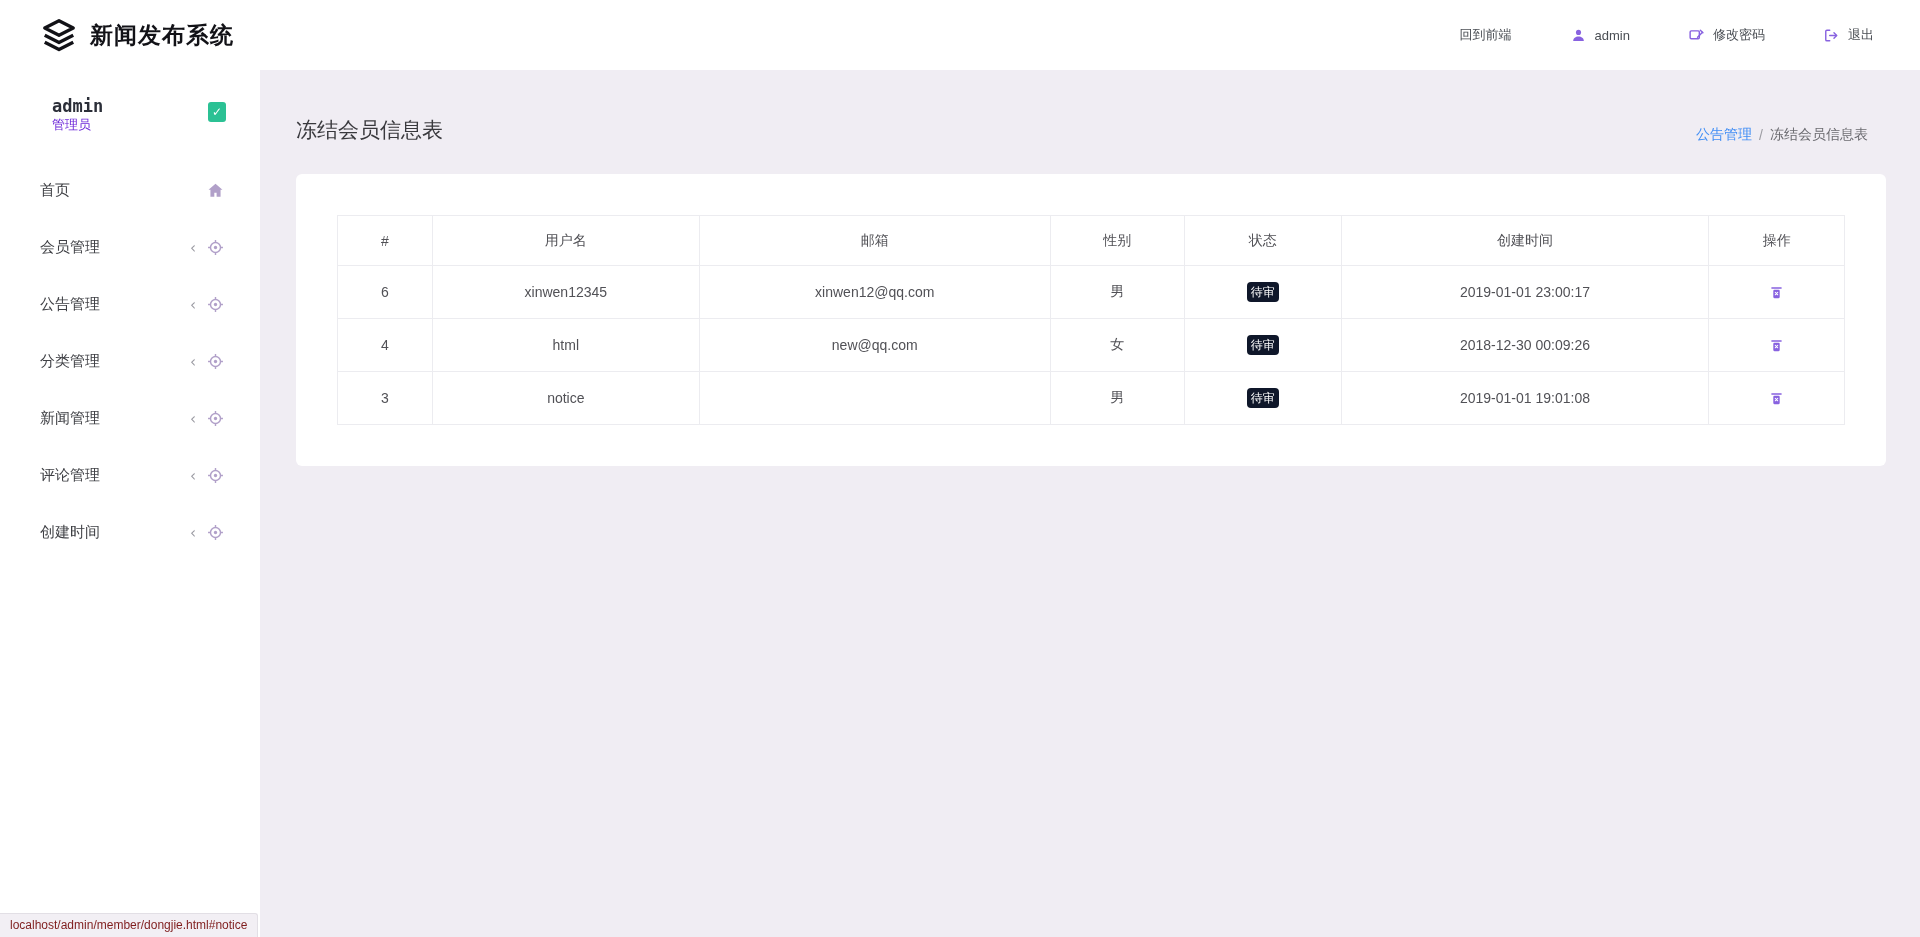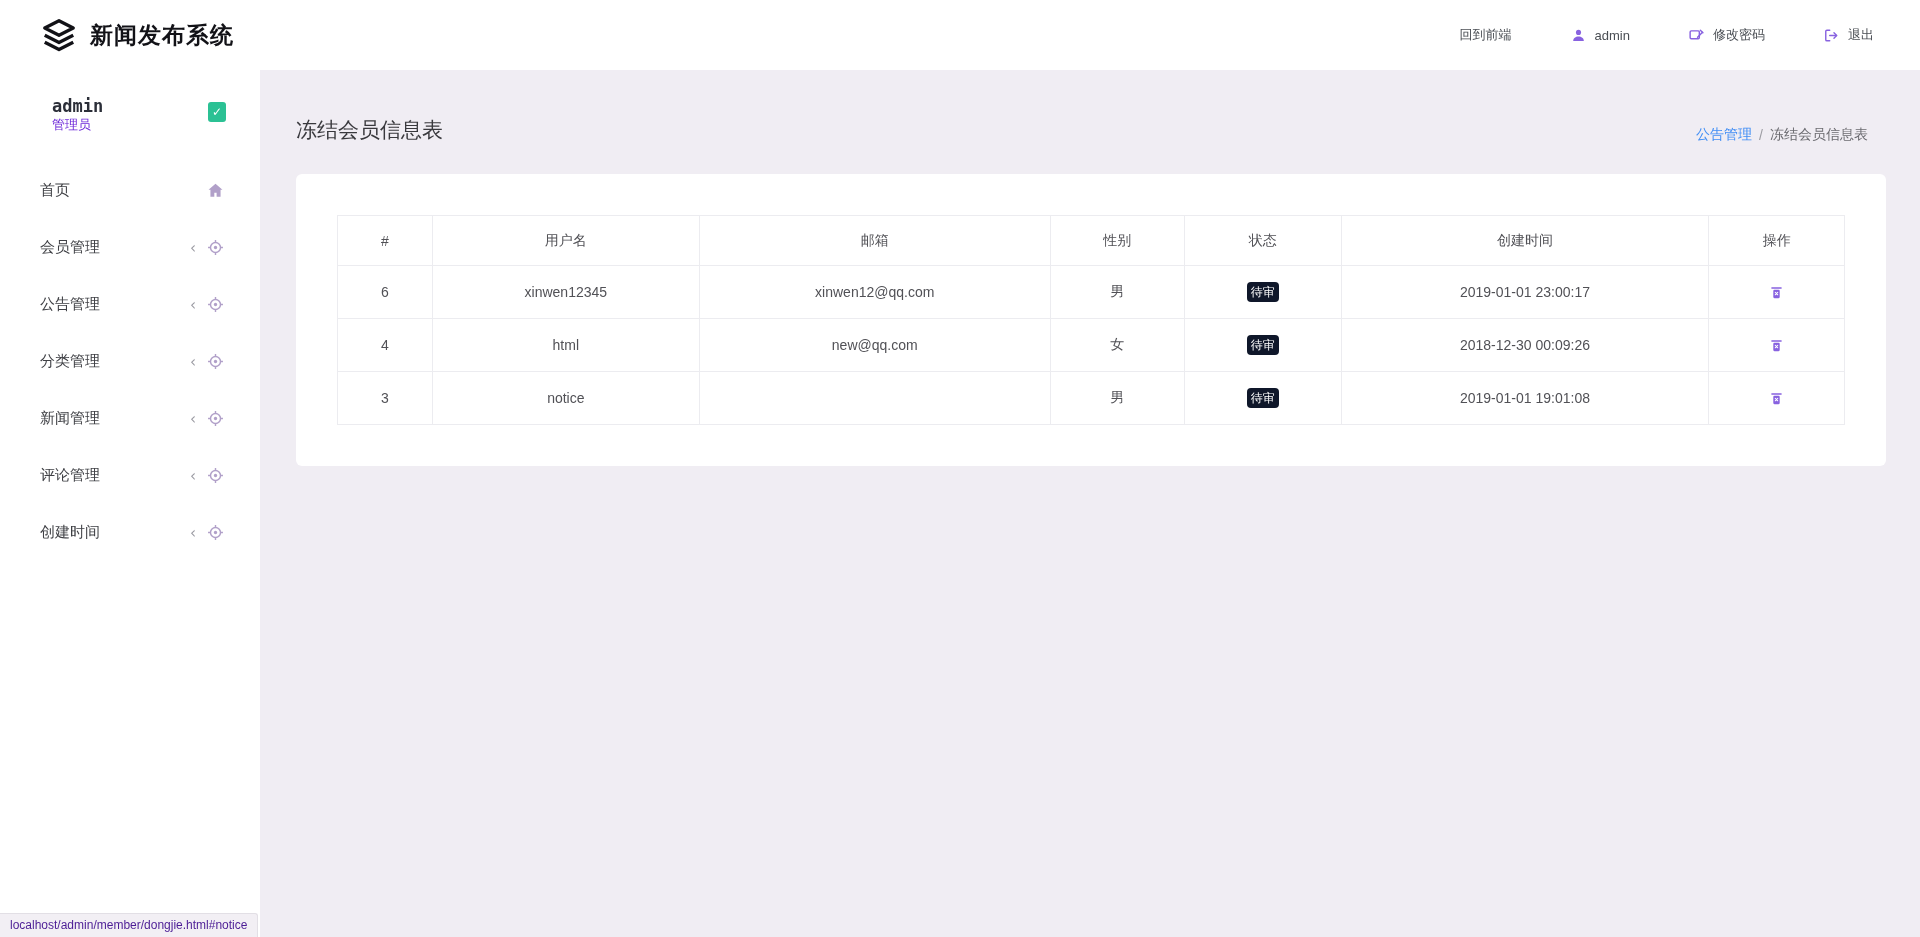--- a/index.html
+++ b/index.html
@@ -100,21 +100,21 @@
     background: none; border: none; cursor: pointer; padding: 4px;
     display: inline-flex; align-items: center; justify-content: center;
   }
   .op-btn svg { width: 15px; height: 16px; }
 
   
   .statusbar {
     position: absolute; left: 0; bottom: 0;
     background: #f2eff4; border-top: 1px solid #e2dfe5; border-right: 1px solid #e2dfe5;
     border-top-right-radius: 3px;
-    font-size: 12px; color: #4c1d95;
+    font-size: 12px; color: #7f1d1d;
     padding: 4px 10px 5px 10px;
     max-width: 420px; white-space: nowrap;
   }
 </style>
 </head>
 <body>
 
 <div class="topbar">
   <div class="brand">
     <svg viewBox="0 0 24 24" fill="none" stroke="#121217" stroke-width="2.1" stroke-linejoin="round">

